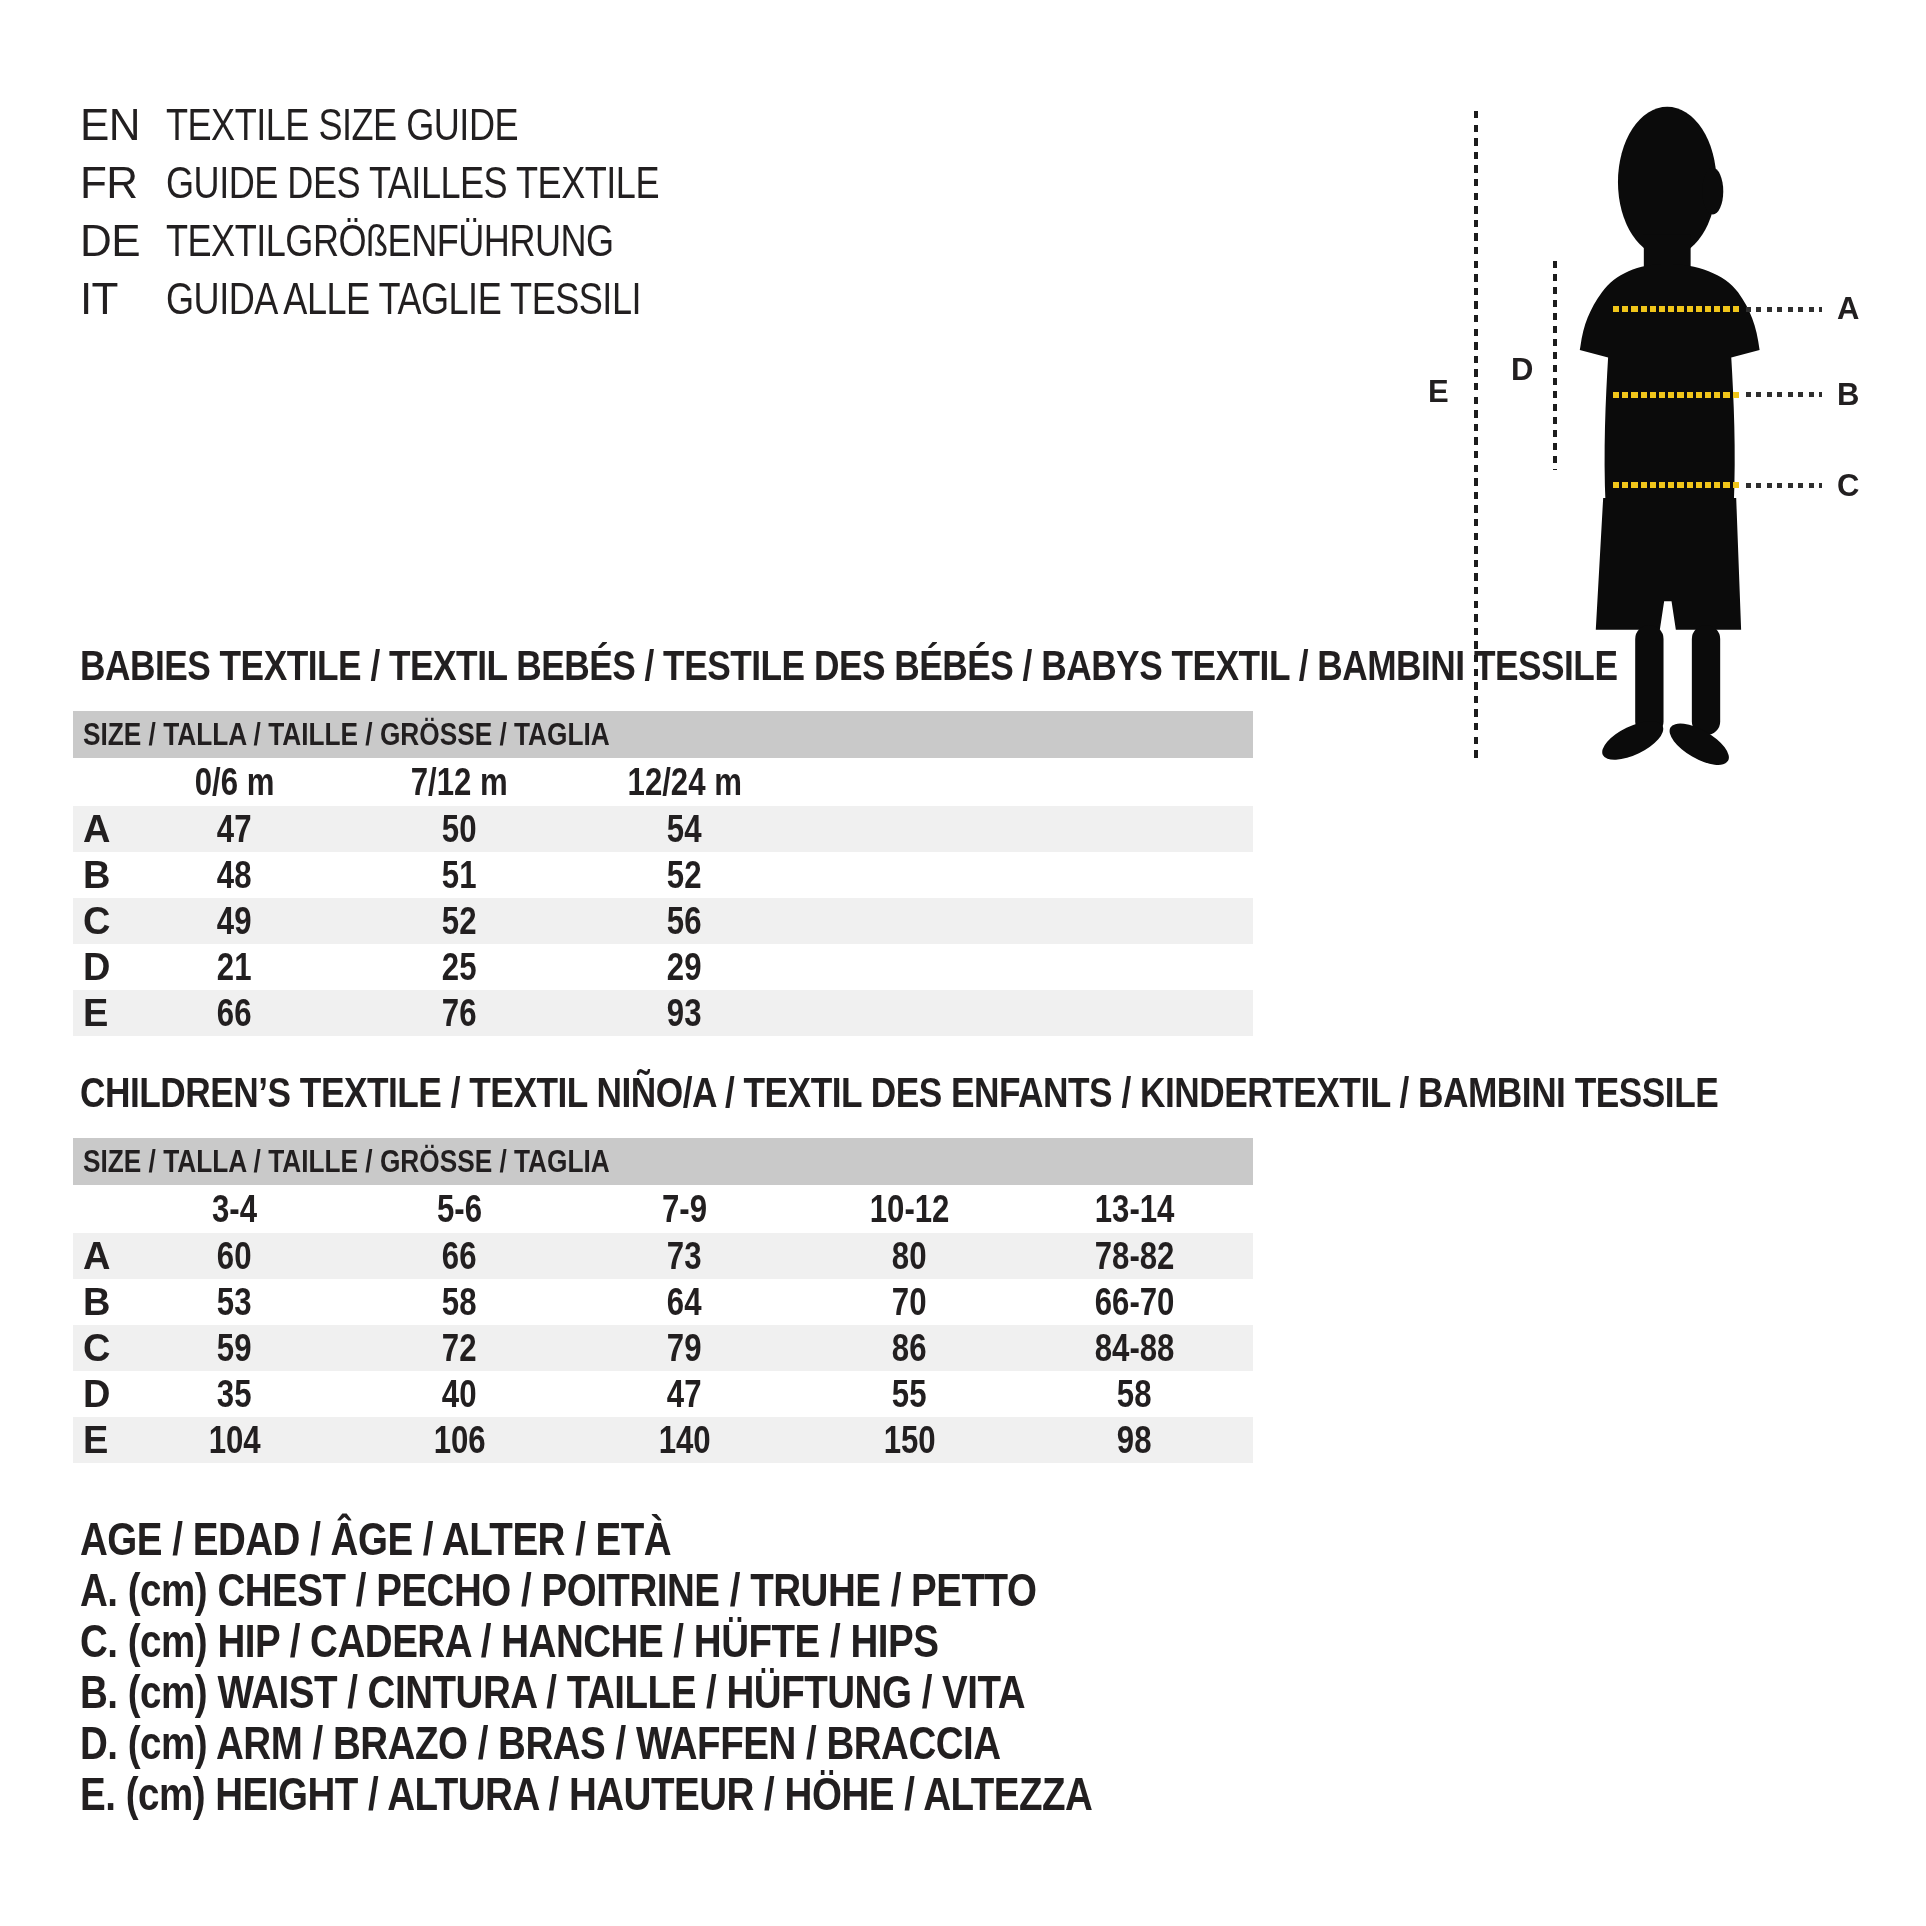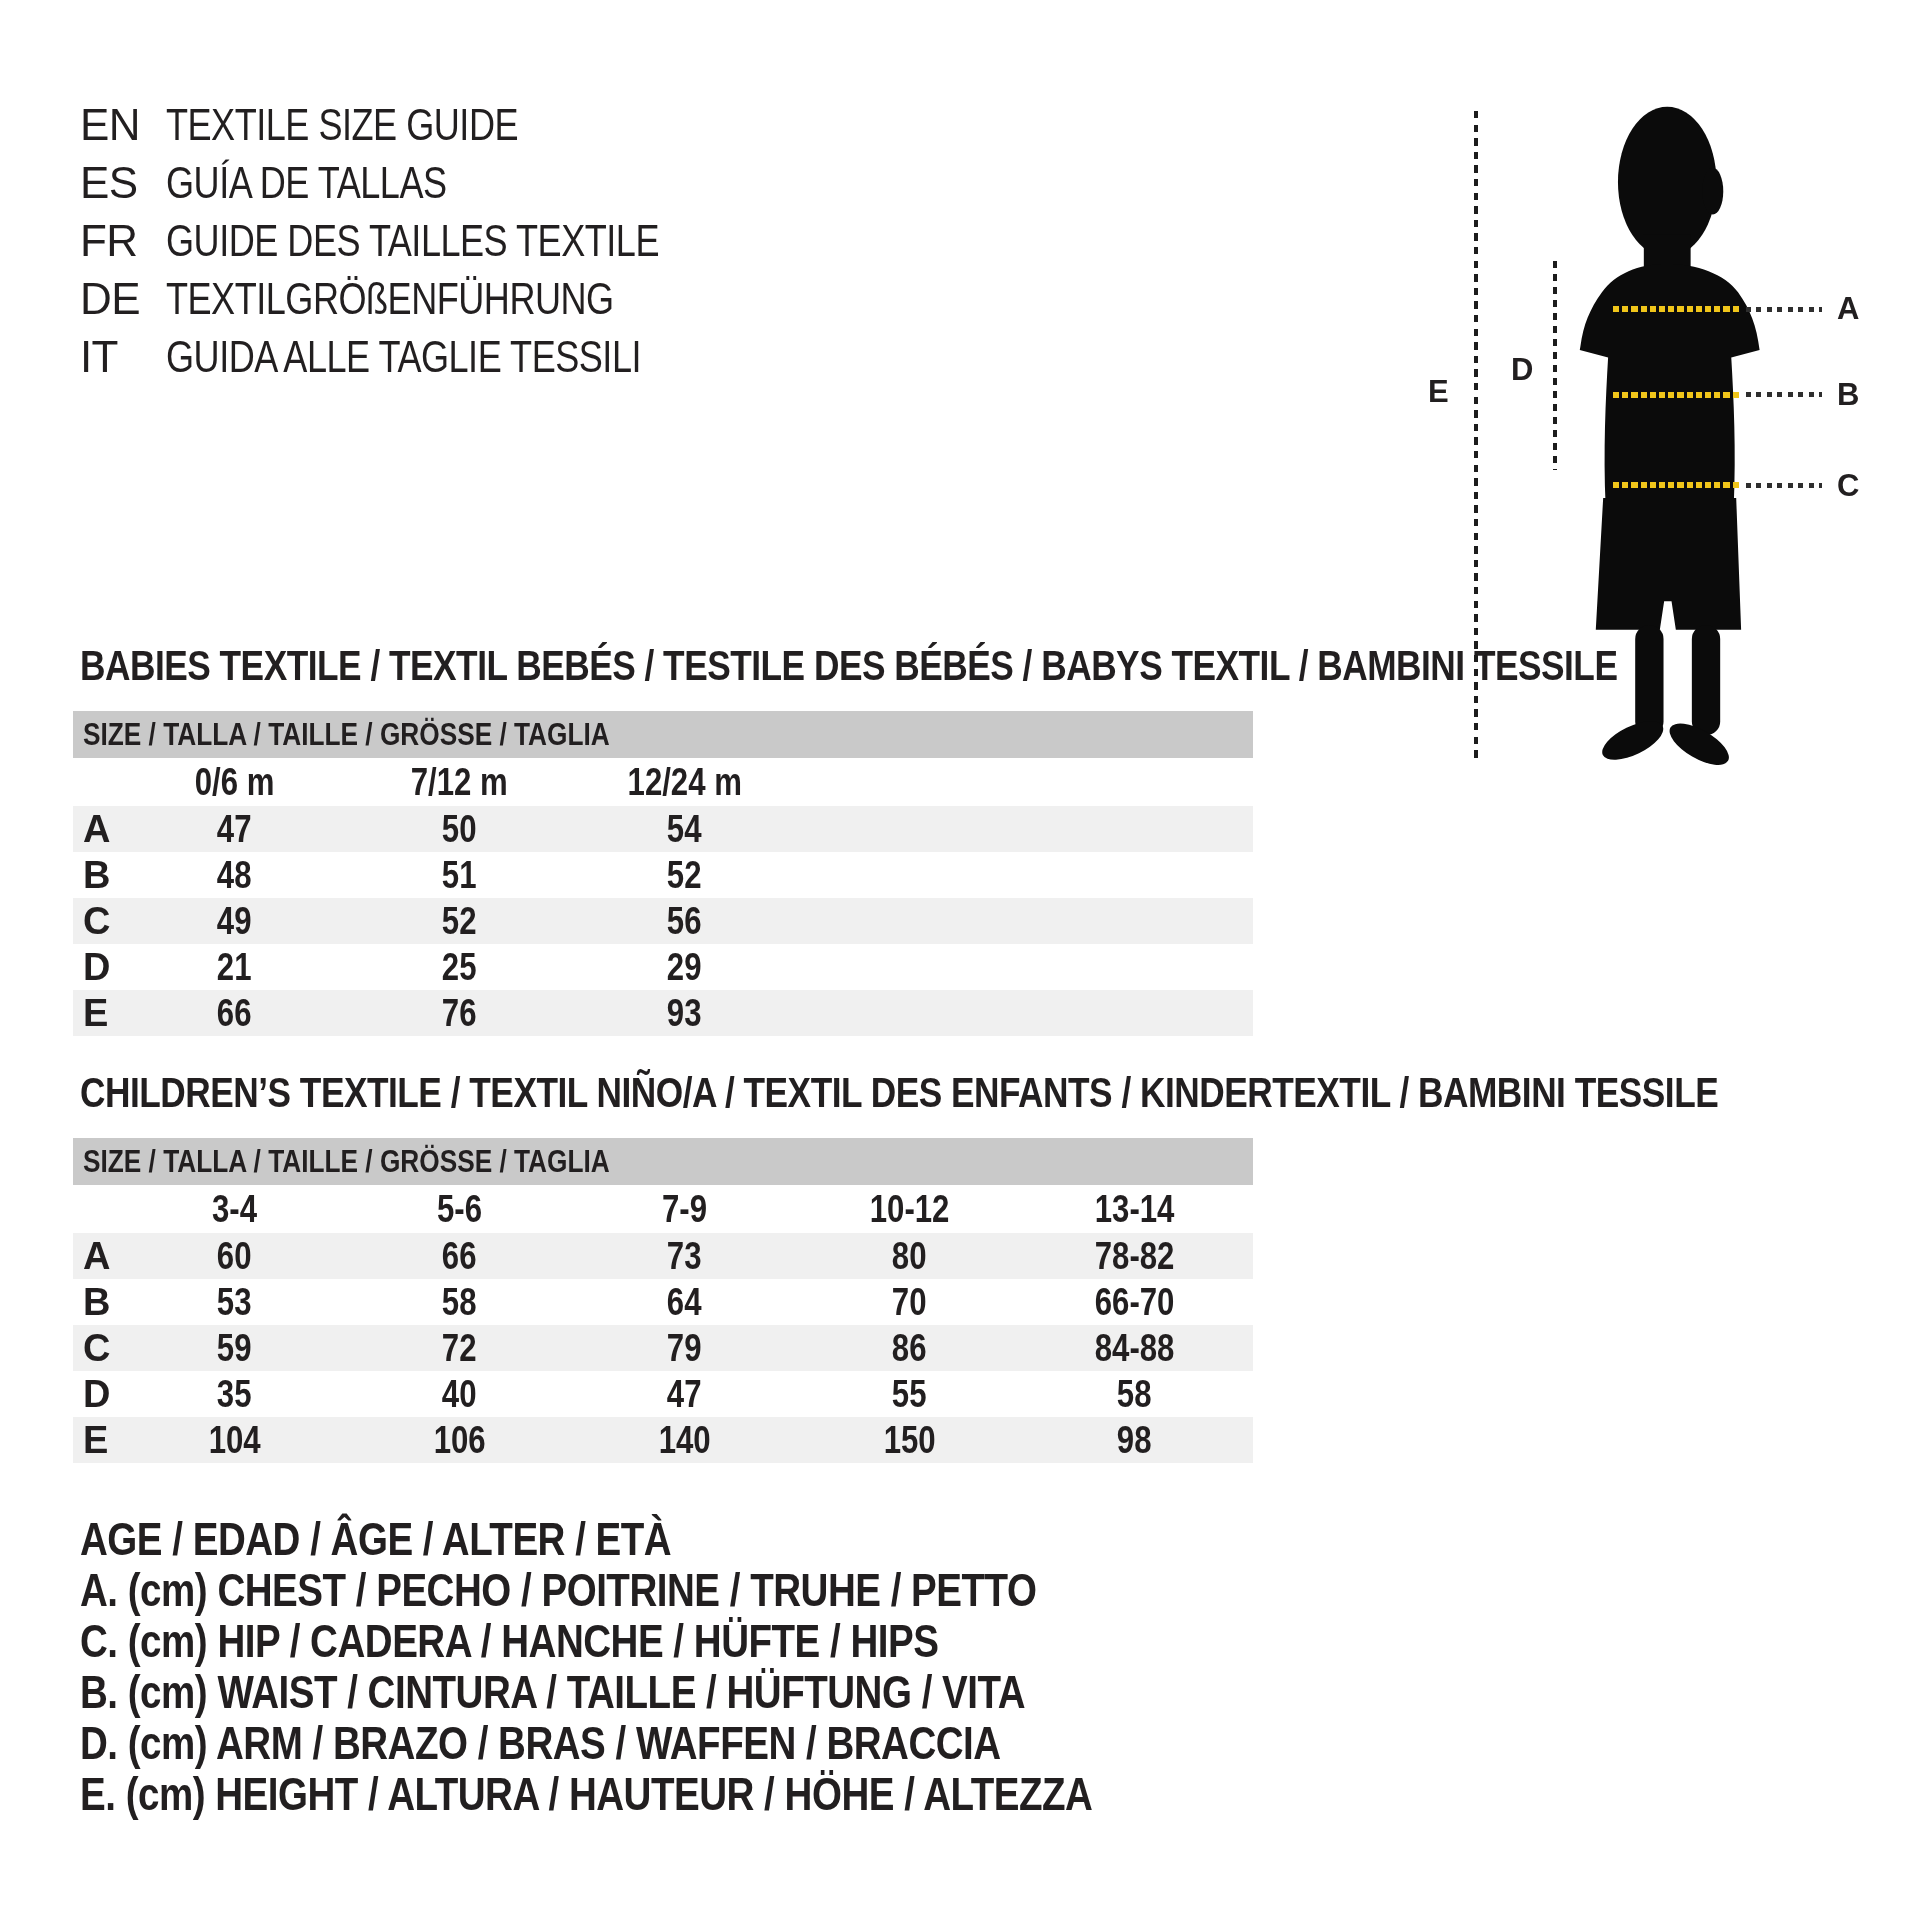--- a/index.html
+++ b/index.html
@@ -57,24 +57,20 @@
 <body>
 
 <div class="page">
 
   <section class="langs">
     <div class="lang-row">
       <span class="code">EN</span>
       <span class="ltitle"><span class="cx">TEXTILE SIZE GUIDE</span></span>
     </div>
     <div class="lang-row">
-      <span class="code">ES</span>
-      <span class="ltitle"><span class="cx">GUÍA DE TALLAS</span></span>
-    </div>
-    <div class="lang-row">
       <span class="code">FR</span>
       <span class="ltitle"><span class="cx">GUIDE DES TAILLES TEXTILE</span></span>
     </div>
     <div class="lang-row">
       <span class="code">DE</span>
       <span class="ltitle"><span class="cx">TEXTILGRÖßENFÜHRUNG</span></span>
     </div>
     <div class="lang-row">
       <span class="code">IT</span>
       <span class="ltitle"><span class="cx">GUIDA ALLE TAGLIE TESSILI</span></span>

